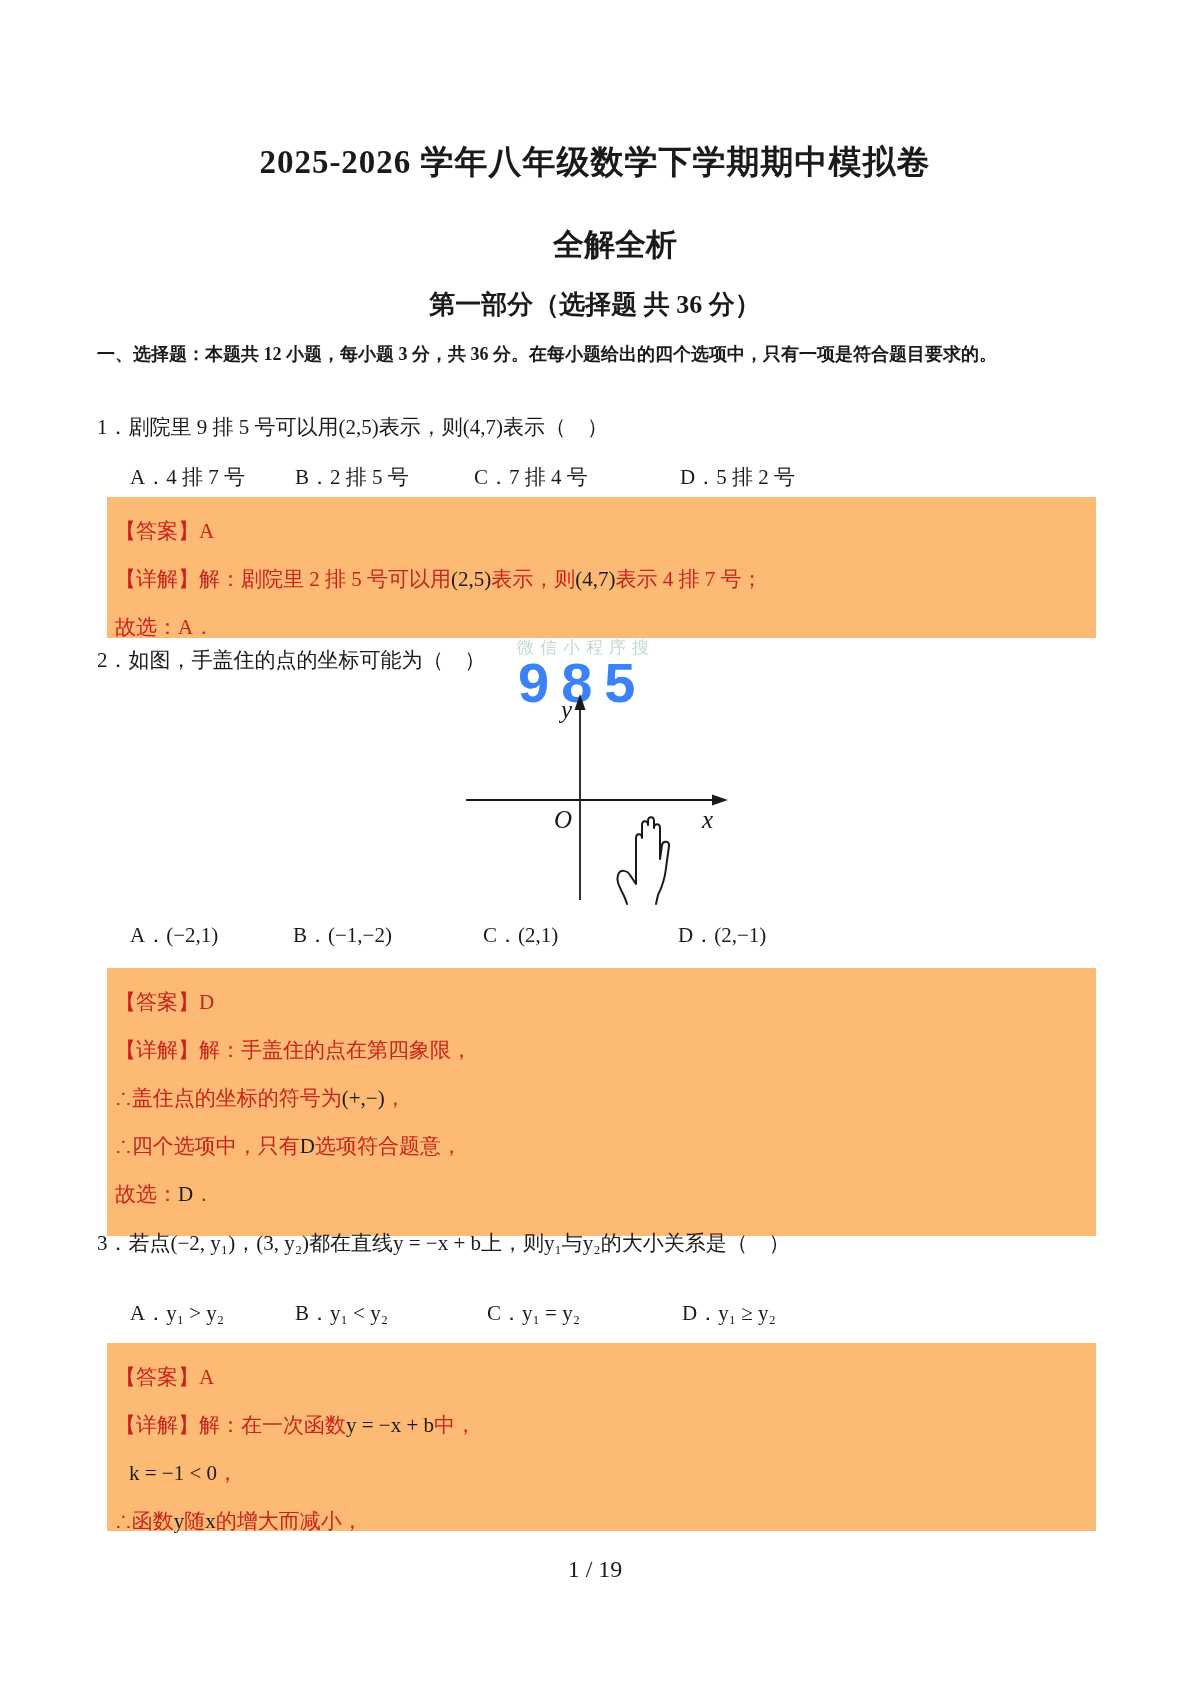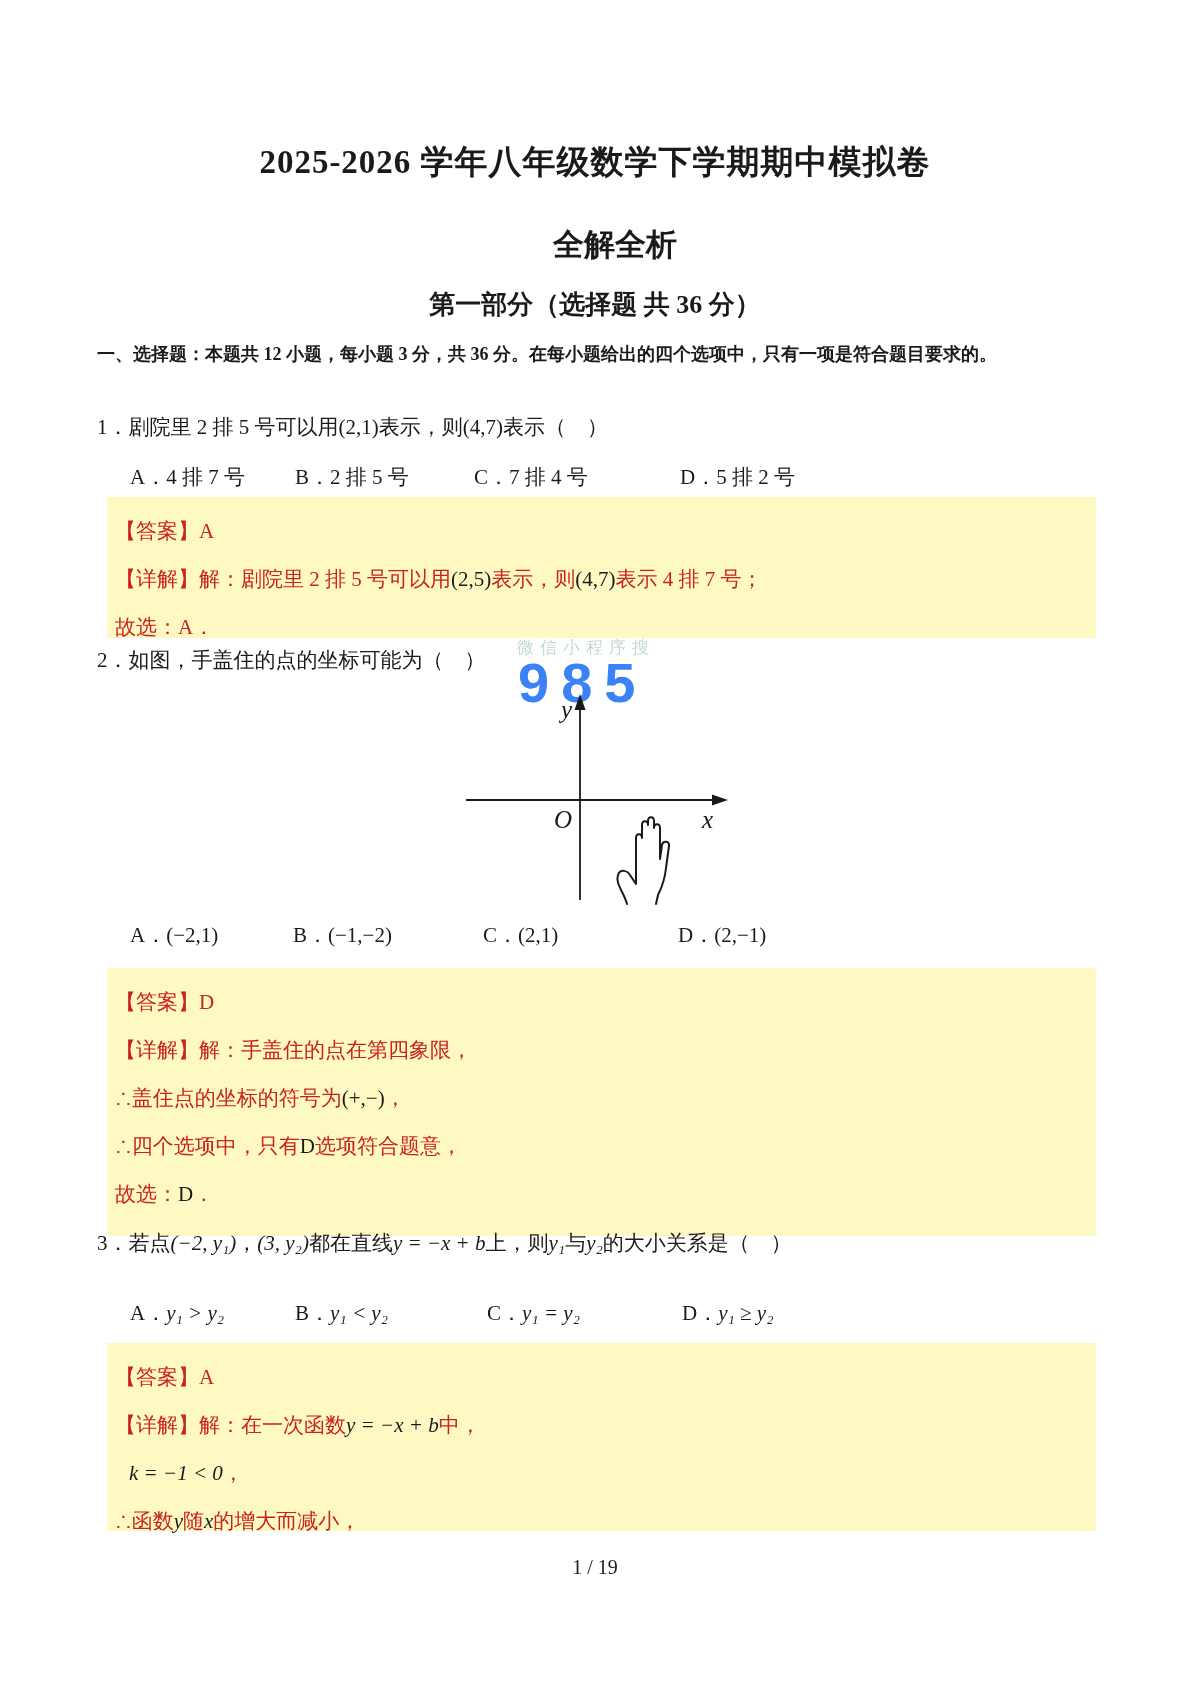--- a/index.html
+++ b/index.html
@@ -20,63 +20,63 @@
   .section-heading{top:287px;font-size:26px;font-weight:700;}
   .intro{
     top:336px;left:97px;width:1002px;
     font-size:18px;font-weight:700;line-height:36px;
     padding-left:31px;text-indent:-31px;
   }
   .stem{left:97px;font-size:21px;line-height:30px;}
   .opt{font-size:21px;line-height:30px;white-space:nowrap;}
   .ans-block{
     left:107px;width:989px;
-    background:#fef9c3;
+    background:#fdba74;
     padding:10px 8px 9px 8px;
     box-sizing:border-box;
     font-size:21px;
   }
   .ans-line{line-height:48px;white-space:nowrap;}
   .red{color:#c9221e;}
   .blk{color:#1a1a1a;text-align:center;}
-  .math{font-style:italic;font-family:"Liberation Serif","DejaVu Serif",serif;}
+  .math{font-family:"Liberation Serif","DejaVu Serif",serif;}
   .indent-sm{padding-left:14px;}
   .watermark-line1{
     top:636px;left:517px;
     font-size:17px;letter-spacing:6px;
     color:#c6d8d0;
     font-family:"Liberation Sans","DejaVu Sans",sans-serif;
     z-index:0;
   }
   .watermark-line2{
     top:650px;left:518px;
     font-size:56px;font-weight:700;letter-spacing:12px;
     color:#3b82f6;
     font-family:"Liberation Sans","DejaVu Sans",sans-serif;
     z-index:0;
     text-align:center;
   }
   .figure-wrap{top:692px;left:430px;z-index:1;}
-  .footer{top:1556px;font-size:20px;}
+  .footer{top:1556px;font-size:24px;}
   .q{z-index:1;}
 </style>
 </head>
 <body>
 
 <div id="page">
 
   <div class="abs watermark-line1">微信小程序搜</div>
   <div class="abs watermark-line2">985</div>
 
   <div class="abs center doc-title">2025-2026 学年八年级数学下学期期中模拟卷</div>
   <div class="abs center doc-subtitle">全解全析</div>
   <div class="abs center section-heading">第一部分（选择题 共 36 分）</div>
   <div class="abs intro">一、选择题：本题共 12 小题，每小题 3 分，共 36 分。在每小题给出的四个选项中，只有一项是符合题目要求的。</div>
 
-  <div class="abs stem q" style="top:412px;">1．剧院里 2 排 5 号可以用(2,1)表示，则(4,7)表示（　）</div>
+  <div class="abs stem q" style="top:412px;">1．剧院里 9 排 5 号可以用(2,5)表示，则(4,7)表示（　）</div>
   <div class="abs opt" style="top:462px;left:130px;">A．4 排 7 号</div>
   <div class="abs opt" style="top:462px;left:295px;">B．2 排 5 号</div>
   <div class="abs opt" style="top:462px;left:474px;">C．7 排 4 号</div>
   <div class="abs opt" style="top:462px;left:680px;">D．5 排 2 号</div>
 
   <div class="abs ans-block" style="top:497px;height:141px;">
     <div class="ans-line">
       <span class="red">【答案】</span><span class="red">A</span>
     </div>
     <div class="ans-line">

